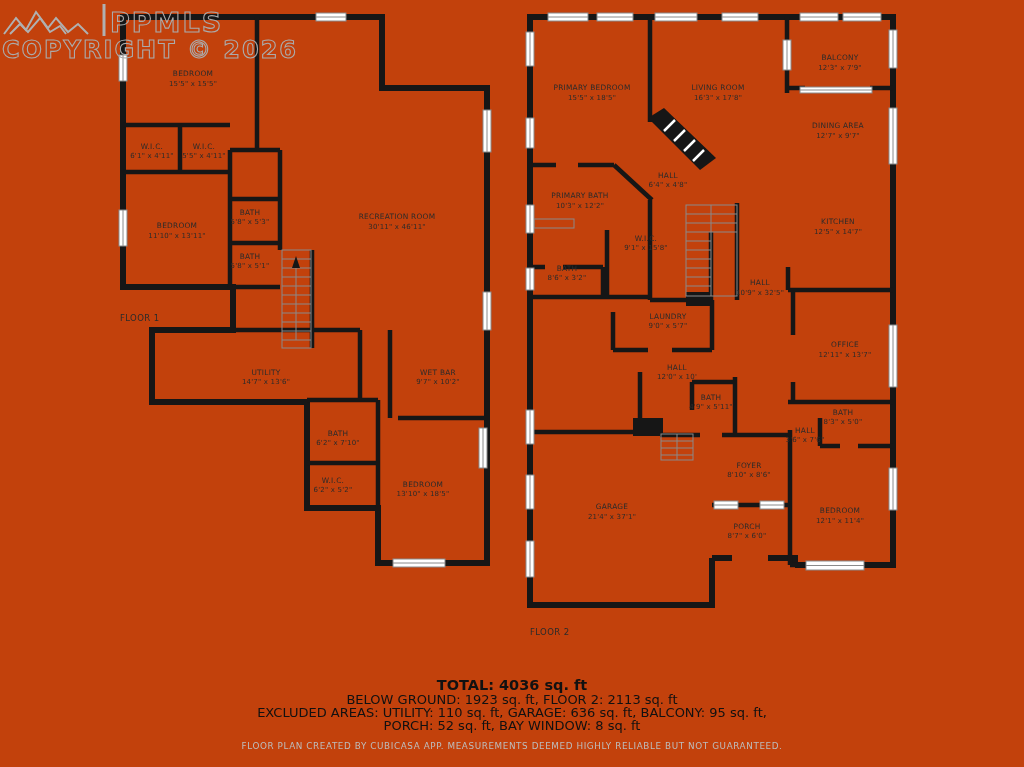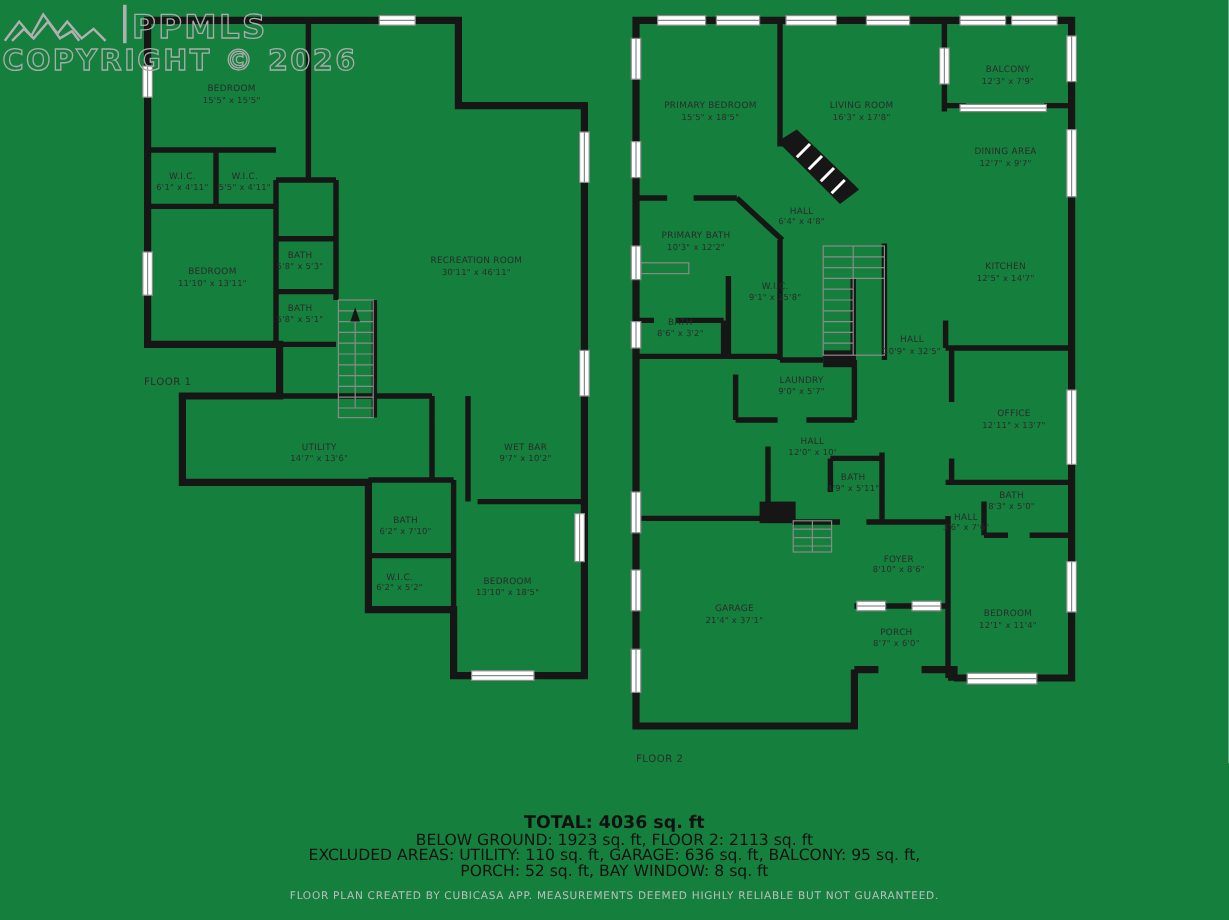--- a/index.html
+++ b/index.html
@@ -1,16 +1,16 @@
 <!DOCTYPE html>
 <html><head>
 <meta charset="utf-8">
 <style>
   html,body{margin:0;padding:0;background:#ffffff;}
-  #stage{position:relative;width:1024px;height:767px;background:#15803d;overflow:hidden;}
+  #stage{position:relative;width:1024px;height:767px;background:#c2410c;overflow:hidden;}
   svg{display:block;}
   .wx{fill:none;stroke:#161616;stroke-width:6;stroke-linejoin:miter;}
   .wi{fill:none;stroke:#161616;stroke-width:4.5;}
   .thin{fill:none;stroke:#8a8a8a;stroke-width:1;}
   .win{fill:#ffffff;stroke:#8a8a8a;stroke-width:1;}
   .blk{fill:#161616;stroke:none;}
   .hatch{stroke:#ffffff;stroke-width:2.5;}
   text{font-family:"DejaVu Sans","Liberation Sans",sans-serif;}
   .rn{font-size:7.4px;fill:#2b2b2b;text-anchor:middle;letter-spacing:.25px;}
   .rd{font-size:7px;fill:#2b2b2b;text-anchor:middle;letter-spacing:.2px;}

